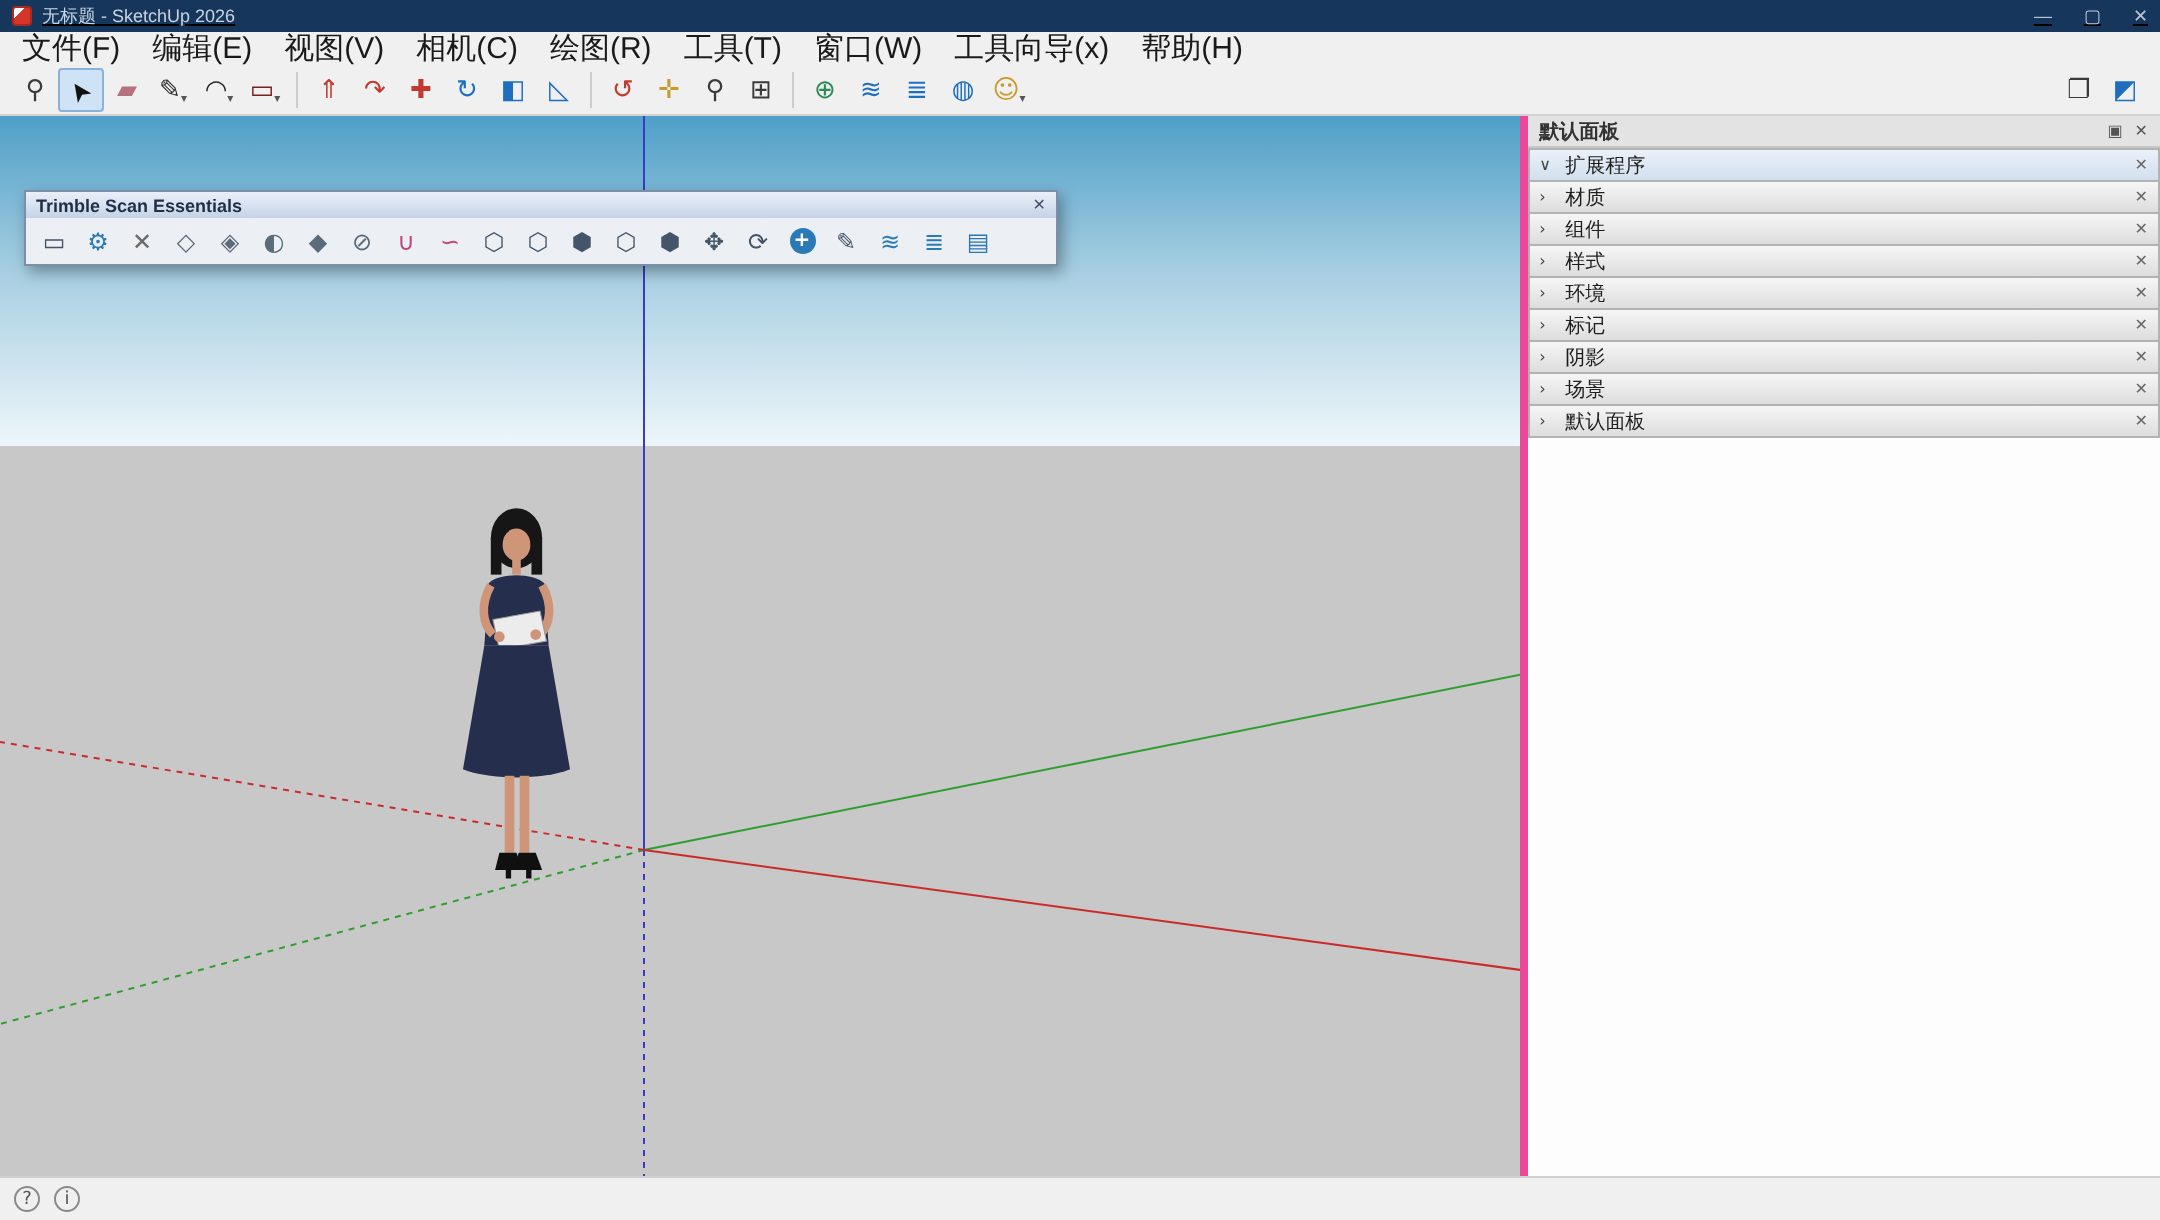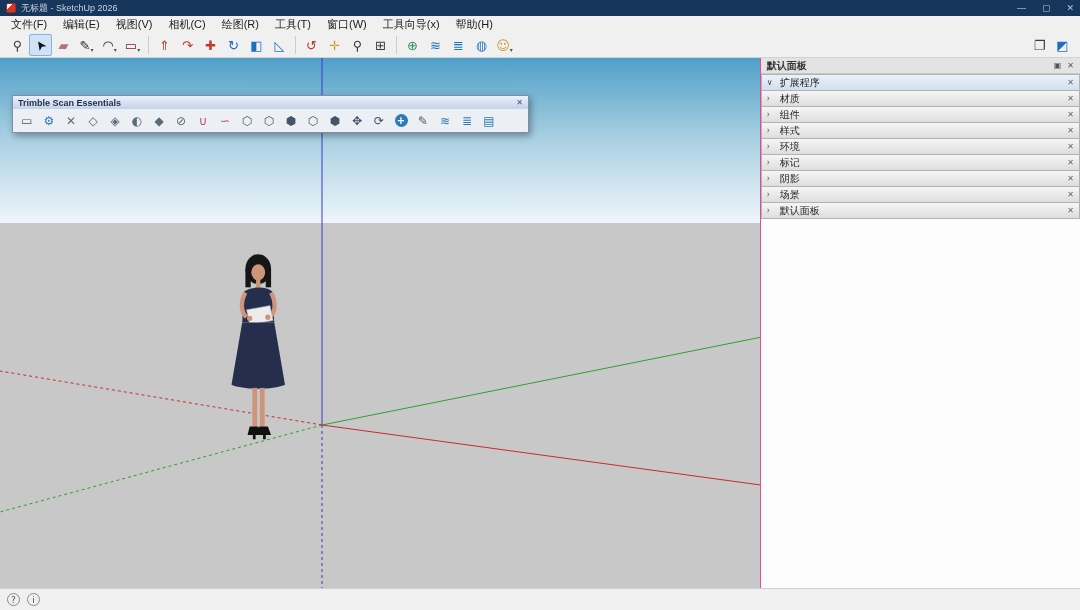--- a/index.html
+++ b/index.html
@@ -1,28 +1,28 @@
 <!DOCTYPE html>
 <html><head>
 <meta charset="utf-8">
 <style>
   * { box-sizing: border-box; margin: 0; padding: 0; }
   html,body { width: 1080px; height: 610px; overflow: hidden; }
   body { font-family: "Liberation Sans", "DejaVu Sans", sans-serif; background: #f0f0f0; }
 
   
-  .titlebar { height: 16px; background: #16365c; display: flex; align-items: center; padding: 0 6px; }
+  .titlebar { height: 16px; background: #16365c; display: flex; align-items: center; padding: 0 6px; text-decoration: underline; }
   .app-logo { width: 10px; height: 10px; border-radius: 2px;
               background: linear-gradient(135deg, #ffffff 32%, #d4372a 32%); border: 1px solid #a8291f; }
   .titlebar .title { color: #c9d4e2; font-size: 9px; margin-left: 5px; }
   .win-controls { margin-left: auto; display: flex; gap: 16px; color: #b9c4d2; font-size: 9px; line-height: 16px; }
   .win-controls span { cursor: default; }
 
   
-  .menubar { height: 17px; background: #f0f0f0; display: flex; align-items: center; font-size: 11px;
+  .menubar { height: 17px; background: #f0f0f0; display: flex; align-items: center; font-size: 15px;
              color: #1a1a1a; padding-left: 3px; }
   .menu-item { padding: 1px 8px; }
 
   
   .toolbar { height: 25px; background: #f0f0f0; border-bottom: 1px solid #d2d2d2; display: flex;
              align-items: center; padding: 0 6px; }
   .tb-icons { display: flex; align-items: center; }
   .tbtn { min-width: 23px; height: 22px; display: flex; align-items: center; justify-content: center;
           border-radius: 2px; border: 1px solid transparent; }
   .tbtn.active { background: #cfe3f7; border: 1px solid #8ab0dc; }
@@ -44,21 +44,21 @@
   .scan-title { height: 13px; background: linear-gradient(180deg, #eaf0fa, #c5d3e7); display: flex;
                 align-items: center; padding: 0 5px; font-size: 9px; font-weight: bold; color: #1f2f47; }
   .scan-close { margin-left: auto; font-size: 8px; color: #44506a; font-family: "DejaVu Sans", sans-serif; }
   .scan-icons { display: flex; align-items: center; height: 23px; padding: 0 3px; }
   .sbtn { width: 22px; height: 20px; display: flex; align-items: center; justify-content: center; }
   .sbtn .glyph { font-size: 12px; }
   .glyph.blue-circle { border-radius: 50%; width: 13px; height: 13px; font-size: 10px; line-height: 13px;
                        text-align: center; font-weight: bold; }
 
   
-  .right-panel { width: 336px; height: 530px; background: #fbfbfb; border-left: 1px solid #ec4899;
+  .right-panel { width: 336px; height: 530px; background: #fbfbfb; border-left: 4px solid #ec4899;
                  display: flex; flex-direction: column; }
   .panel-header { height: 16px; background: #e3e3e3; border-bottom: 1px solid #c6c6c6; display: flex;
                   align-items: center; padding: 0 6px; font-size: 10px; font-weight: bold; color: #333; flex: none; }
   .ph-icons { margin-left: auto; display: flex; gap: 6px; font-size: 8px; color: #555; font-family: "DejaVu Sans", sans-serif; }
   .section-header { height: 17px; flex: none; background: linear-gradient(180deg, #f6f6f6, #dddddd);
                     border: 1px solid #b3b3b3; margin-top: -1px; display: flex; align-items: center;
                     padding: 0 5px; font-size: 10px; color: #1e1e1e; }
   .section-header.entity { background: linear-gradient(180deg, #eaf1f9, #d2dfee); margin-top: 0; }
   .chev { font-size: 8px; margin-right: 5px; color: #444; width: 8px; font-family: "DejaVu Sans", sans-serif; }
   .sec-close { margin-left: auto; font-size: 8px; color: #666; font-family: "DejaVu Sans", sans-serif; }

